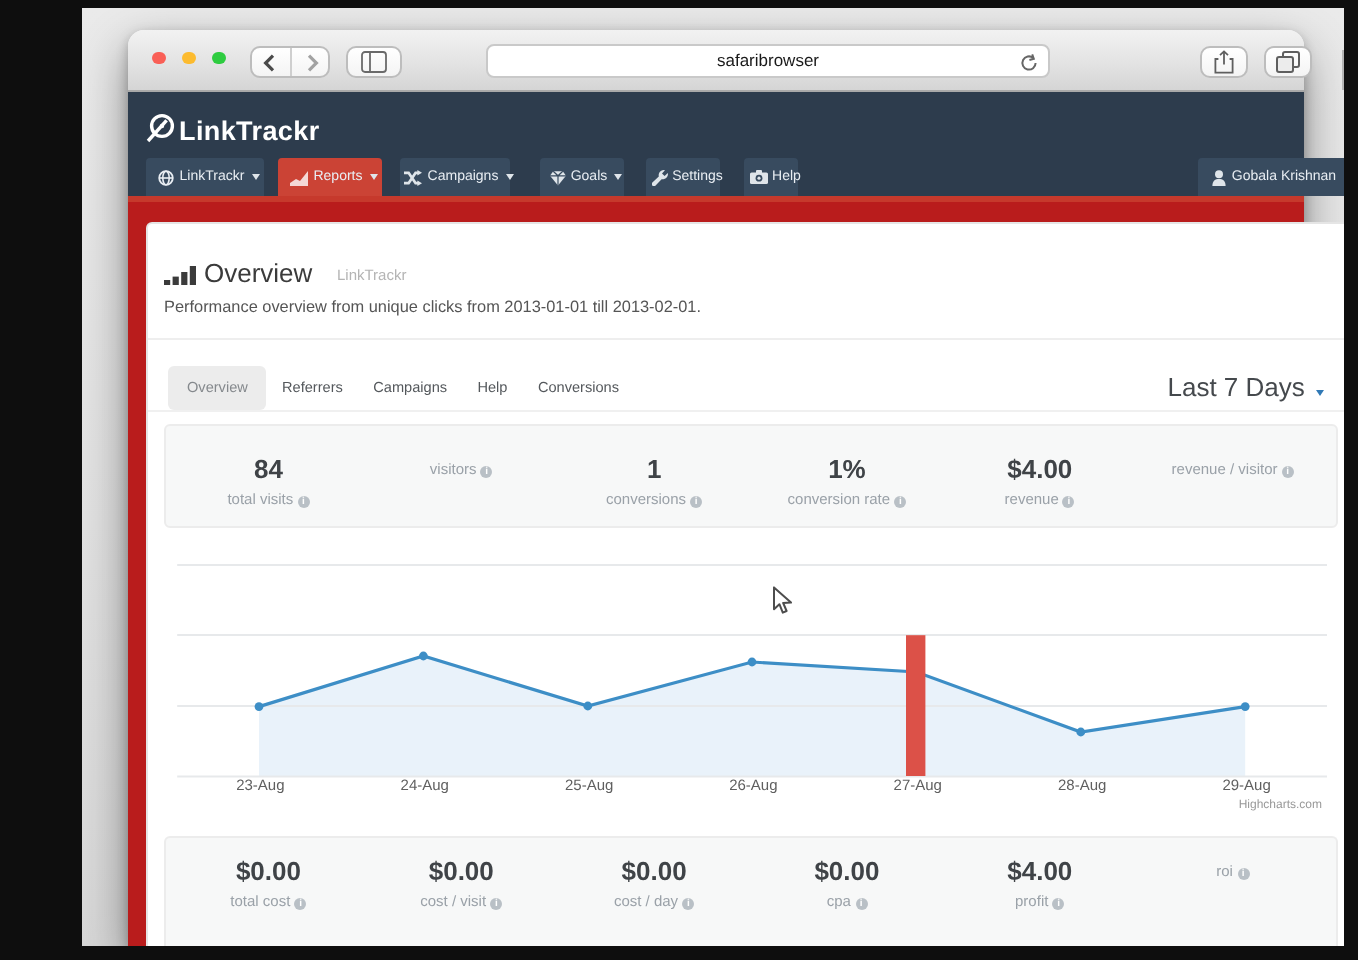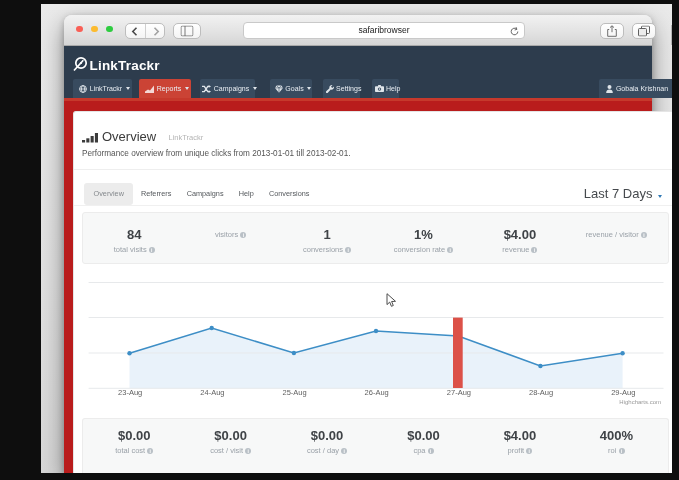--- a/index.html
+++ b/index.html
@@ -284,21 +284,20 @@
             </div>
             <div class="stat">
               <div class="num">$0.00</div>
               <div class="lbl">cpa <span class="info">i</span></div>
             </div>
             <div class="stat">
               <div class="num">$4.00</div>
               <div class="lbl">profit <span class="info">i</span></div>
             </div>
             <div class="stat">
-              <div class="num">400%</div>
               <div class="lbl">roi <span class="info">i</span></div>
             </div>
           </div>
           <svg class="cursor" width="11" height="15" viewBox="0 0 11 15">
             <path d="M1 0.7 L1 11.6 L3.7 9.1 L5.4 13.3 L7.3 12.5 L5.6 8.5 L9.5 8.3 Z" fill="#fff" stroke="#4d4d4d" stroke-width="1" stroke-linejoin="round"></path>
           </svg>
         </div>
       </div>
     </div>
   </div>

